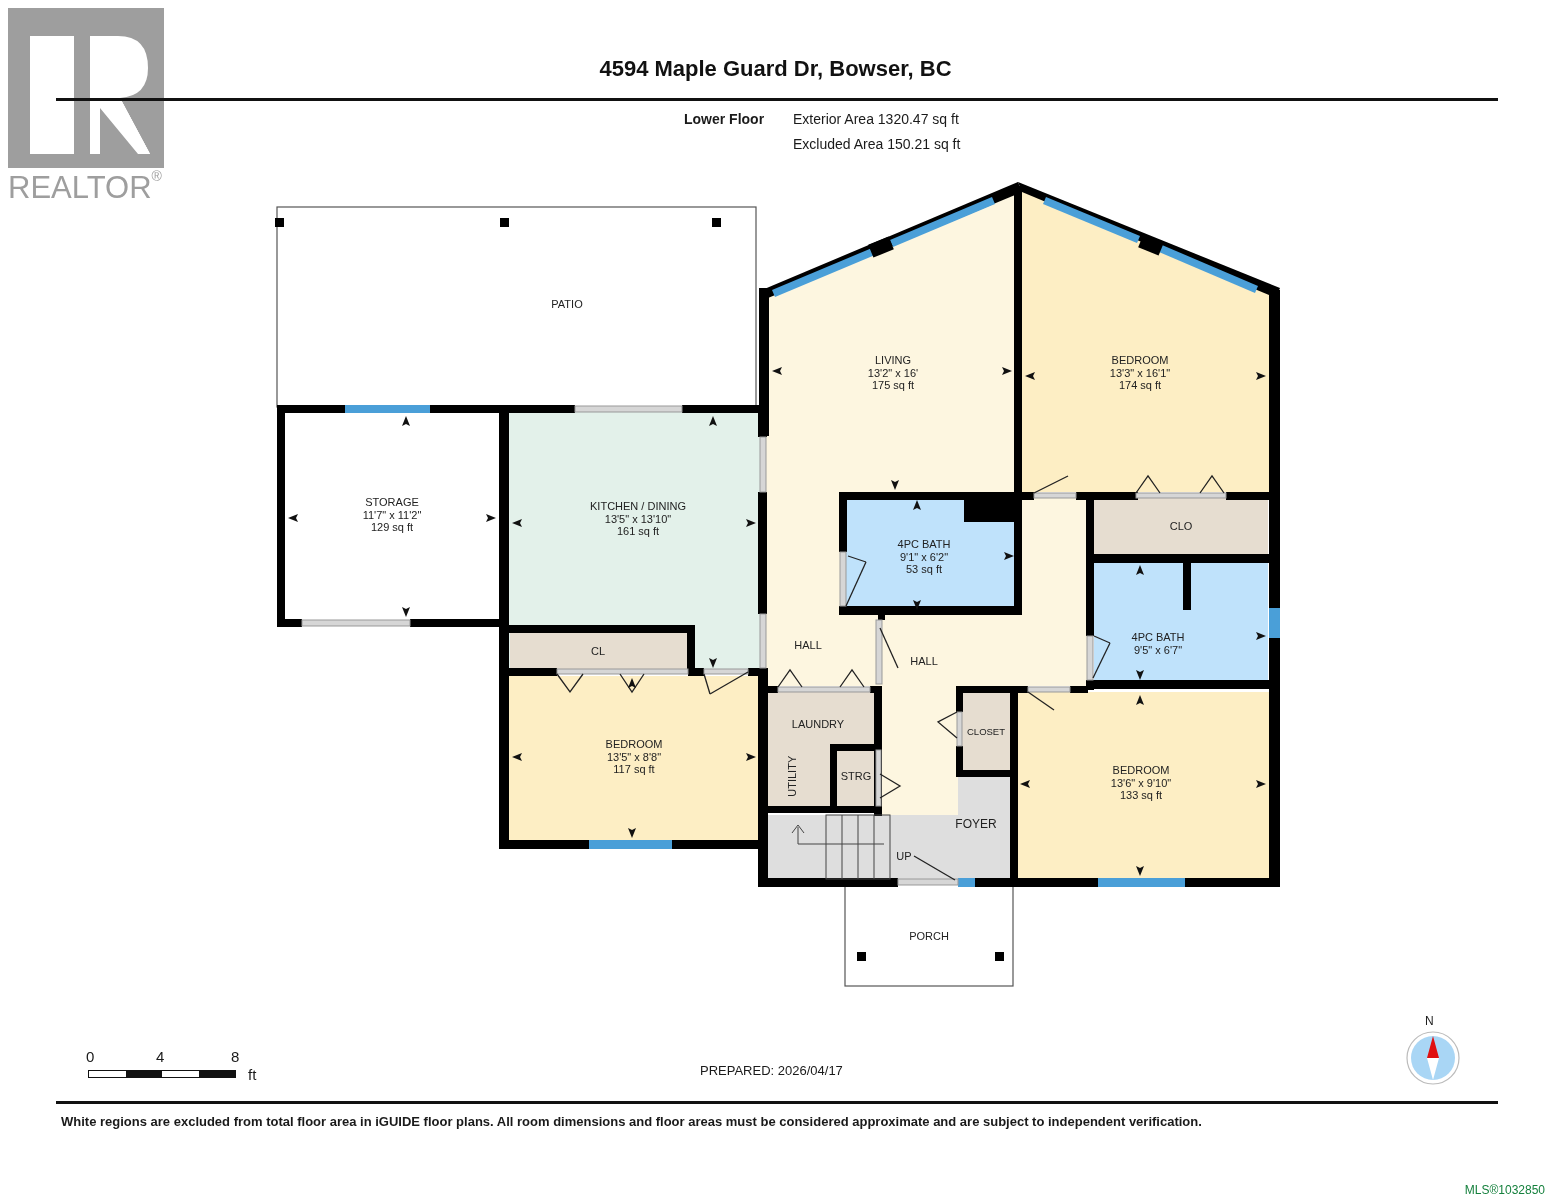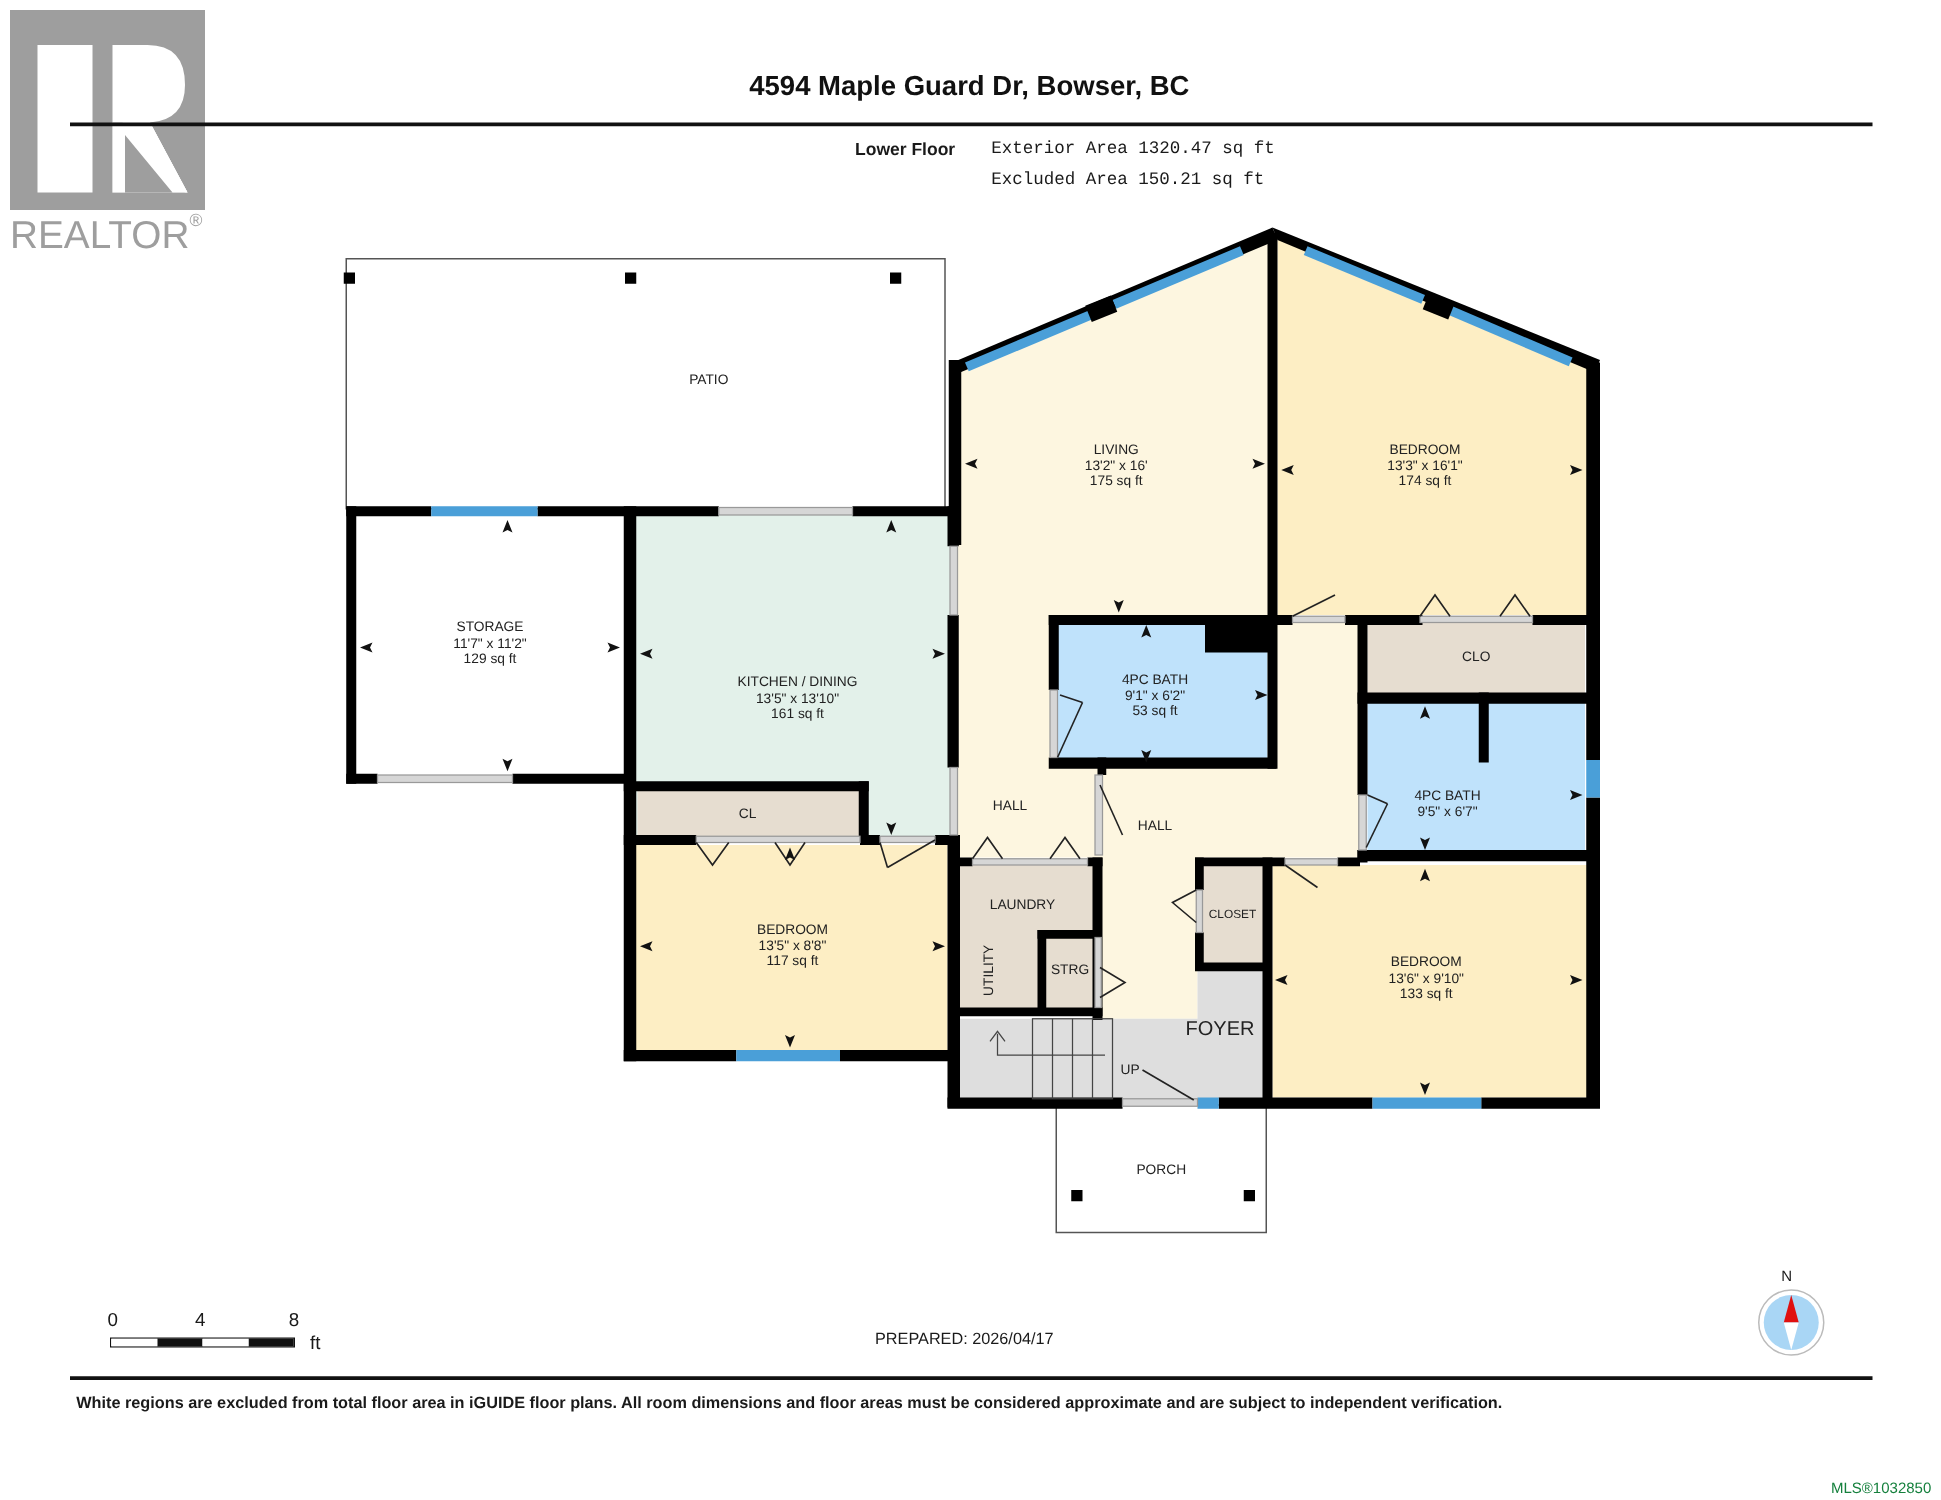--- a/index.html
+++ b/index.html
@@ -11,21 +11,21 @@
   .logo svg { position: absolute; left: 0; top: 0; }
   .logo-word { position: absolute; left: 8px; top: 170px; font-size: 31px; color: #9e9e9e; letter-spacing: 0px; }
   .logo-word sup { font-size: 14px; vertical-align: top; position: relative; top: -2px; }
 
   .title { position: absolute; left: 0; width: 1553px; top: 56px; text-align: center; font-size: 22px; font-weight: bold; color: #111; padding-left: 0; }
   .title span { position: relative; left: -1px; }
   .rule-top { position: absolute; left: 56px; top: 98px; width: 1442px; height: 3px; background: #111; }
   .rule-bottom { position: absolute; left: 56px; top: 1101px; width: 1442px; height: 3px; background: #111; }
 
   .floor-label { position: absolute; left: 684px; top: 111px; font-size: 14px; font-weight: bold; }
-  .area-line { position: absolute; left: 793px; font-size: 14px; font-family: Liberation Mono, monospace; }
+  .area-line { position: absolute; left: 793px; font-size: 14px; }
   .area-line.a1 { top: 111px; }
   .area-line.a2 { top: 136px; }
 
   svg.plan { position: absolute; left: 0; top: 0; }
 
   .room-label { position: absolute; text-align: center; font-size: 11px; line-height: 12.5px; color: #222; transform: translateX(-50%); white-space: nowrap; }
   .room-label .name { display: block; }
   .room-label .dim, .room-label .area { display: block; }
   .vertical { transform: translateX(-50%) rotate(-90deg); }
 
@@ -266,21 +266,21 @@
 <div class="room-label" style="left:567px; top:298px;">
     <span class="name">PATIO</span>
   </div>
 
 <div class="room-label" style="left:392px; top:496px;">
   <span class="name">STORAGE</span>
   <span class="dim">11'7" x 11'2"</span>
   <span class="area">129 sq ft</span>
 </div>
 
-<div class="room-label" style="left:638px; top:500px;margin-top:40px;">
+<div class="room-label" style="left:638px; top:500px;">
   <span class="name">KITCHEN / DINING</span>
   <span class="dim">13'5" x 13'10"</span>
   <span class="area">161 sq ft</span>
 </div>
 
 <div class="room-label" style="left:893px; top:354px;">
   <span class="name">LIVING</span>
   <span class="dim">13'2" x 16'</span>
   <span class="area">175 sq ft</span>
 </div>
@@ -339,21 +339,21 @@
 <div class="room-label" style="left:986px; top:726px; font-size:9.5px;text-align:center;">
     <span class="name">CLOSET</span>
   </div>
 
 <div class="room-label" style="left:1141px; top:764px;">
   <span class="name">BEDROOM</span>
   <span class="dim">13'6" x 9'10"</span>
   <span class="area">133 sq ft</span>
 </div>
 
-<div class="room-label" style="left:976px; top:818px; font-size:16px;">
+<div class="room-label" style="left:976px; top:818px; font-size:12px;">
     <span class="name">FOYER</span>
   </div>
 
 <div class="room-label" style="left:904px; top:850px;">
     <span class="name">UP</span>
   </div>
 
 <div class="room-label" style="left:929px; top:930px;">
     <span class="name">PORCH</span>
   </div>

